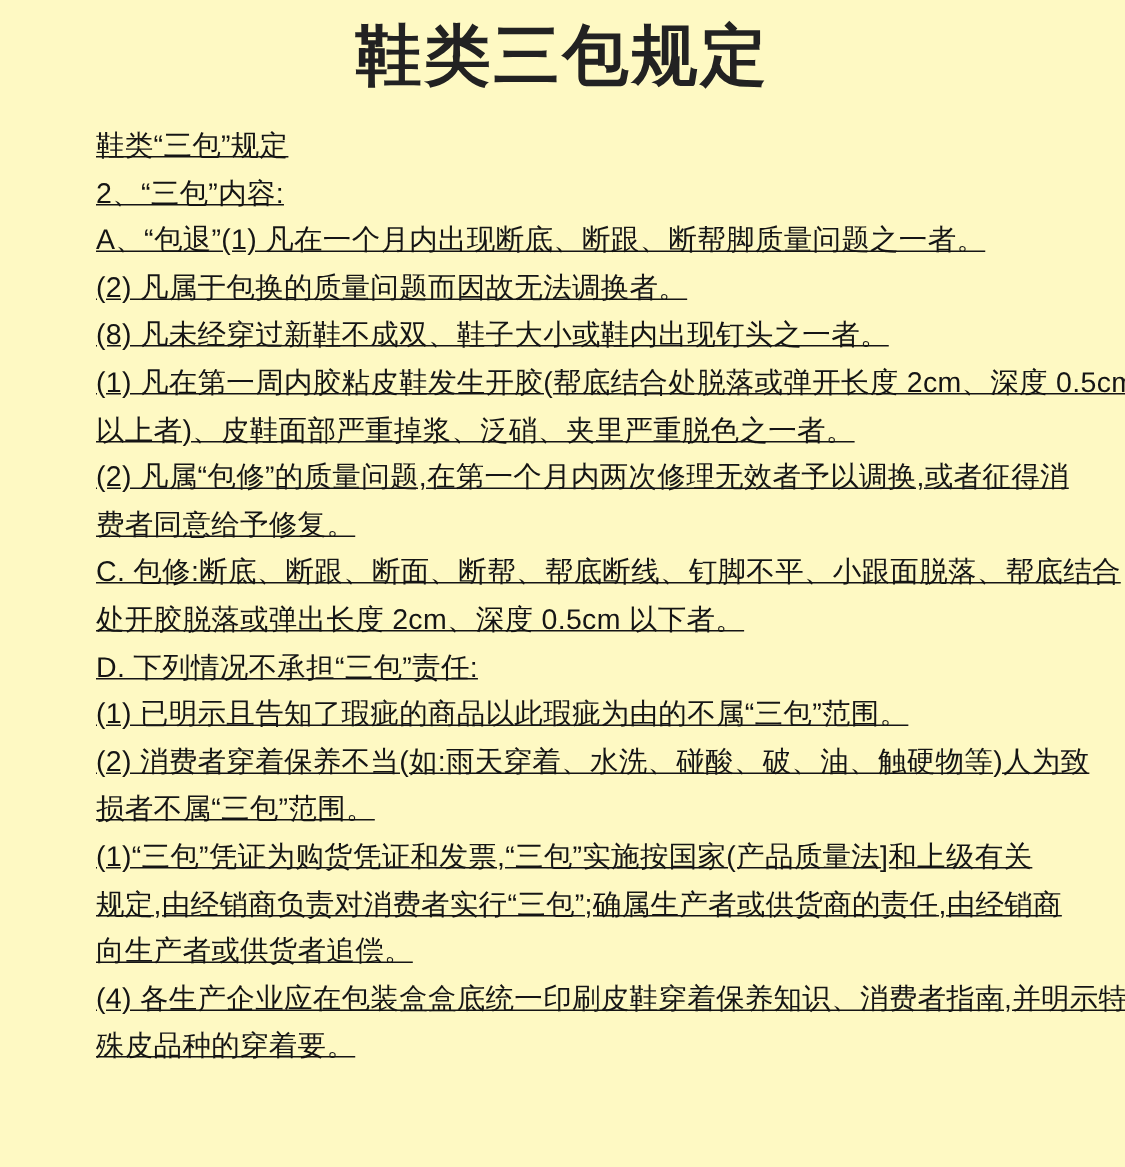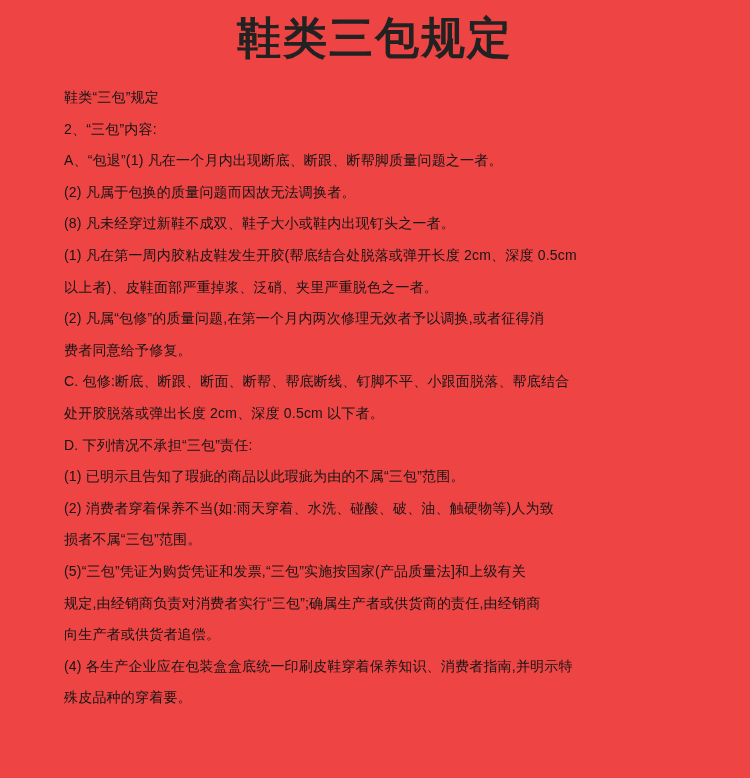--- a/index.html
+++ b/index.html
@@ -4,46 +4,47 @@
 <style>
   html, body {
     margin: 0;
     padding: 0;
     background: #ffffff;
   }
   .page {
     position: relative;
     width: 750px;
     height: 778px;
-    background: #ef4444;
+    background: #fef9c3;
     overflow: hidden;
     font-family: "Liberation Sans", sans-serif;
   }
   .title {
     margin: 0;
     padding-top: 12px;
     text-align: center;
     font-size: 44px;
     line-height: 52px;
     font-weight: 800;
     color: #222222;
     letter-spacing: 2px;
   }
   .doc-body {
     margin-top: 18px;
     padding-left: 64px;
     padding-right: 36px;
   }
   .line {
-    font-size: 14px;
+    font-size: 19px;
     line-height: 31.6px;
     height: 31.6px;
     color: #151515;
     white-space: nowrap;
     letter-spacing: 0.2px;
+    text-decoration: underline;
   }
 </style>
 </head>
 <body>
 
 <div class="page">
   <h1 class="title">鞋类三包规定</h1>
   <div class="doc-body">
       <div class="line">鞋类“三包”规定</div>
       <div class="line">2、“三包”内容:</div>
@@ -53,19 +54,19 @@
       <div class="line">(1) 凡在第一周内胶粘皮鞋发生开胶(帮底结合处脱落或弹开长度 2cm、深度 0.5cm</div>
       <div class="line">以上者)、皮鞋面部严重掉浆、泛硝、夹里严重脱色之一者。</div>
       <div class="line">(2) 凡属“包修”的质量问题,在第一个月内两次修理无效者予以调换,或者征得消</div>
       <div class="line">费者同意给予修复。</div>
       <div class="line">C. 包修:断底、断跟、断面、断帮、帮底断线、钉脚不平、小跟面脱落、帮底结合</div>
       <div class="line">处开胶脱落或弹出长度 2cm、深度 0.5cm 以下者。</div>
       <div class="line">D. 下列情况不承担“三包”责任:</div>
       <div class="line">(1) 已明示且告知了瑕疵的商品以此瑕疵为由的不属“三包”范围。</div>
       <div class="line">(2) 消费者穿着保养不当(如:雨天穿着、水洗、碰酸、破、油、触硬物等)人为致</div>
       <div class="line">损者不属“三包”范围。</div>
-      <div class="line">(5)“三包”凭证为购货凭证和发票,“三包”实施按国家(产品质量法]和上级有关</div>
+      <div class="line">(1)“三包”凭证为购货凭证和发票,“三包”实施按国家(产品质量法]和上级有关</div>
       <div class="line">规定,由经销商负责对消费者实行“三包”;确属生产者或供货商的责任,由经销商</div>
       <div class="line">向生产者或供货者追偿。</div>
       <div class="line">(4) 各生产企业应在包装盒盒底统一印刷皮鞋穿着保养知识、消费者指南,并明示特</div>
       <div class="line">殊皮品种的穿着要。</div>
     </div>
 </div>
 
 </body></html>

